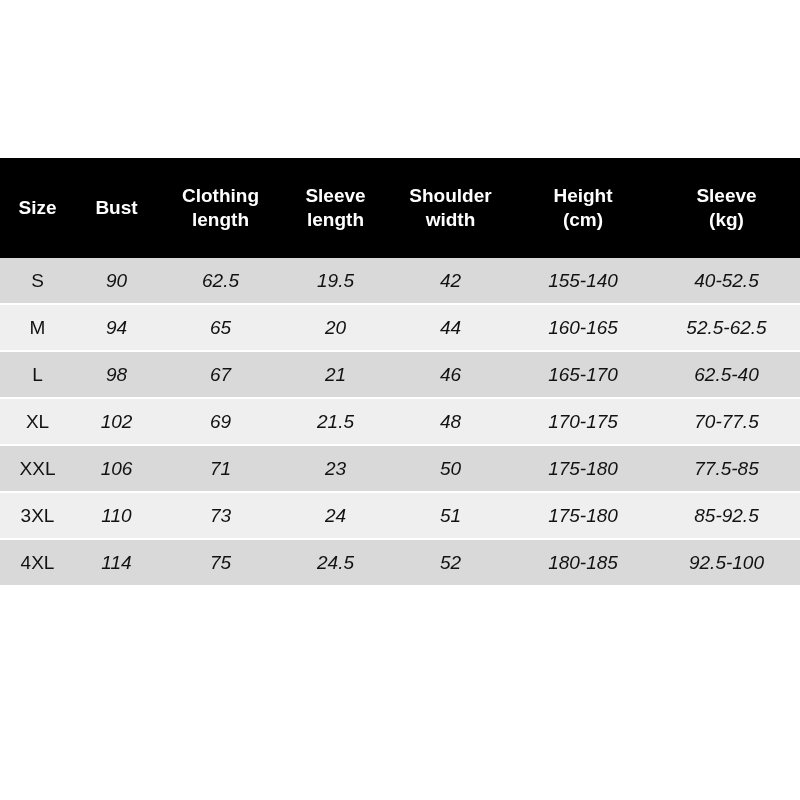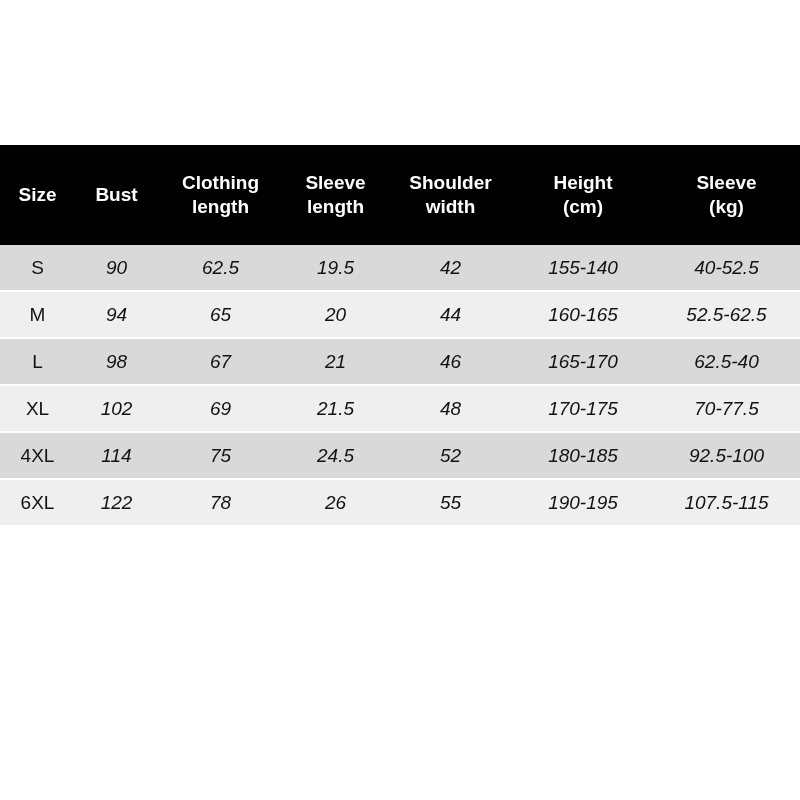--- a/index.html
+++ b/index.html
@@ -16,21 +16,21 @@
   .page {
     position: relative;
     width: 800px;
     height: 800px;
     background: #ffffff;
     overflow: hidden;
   }
   .table-wrap {
     position: absolute;
     left: 0;
-    top: 145px;
+    top: 158px;
     width: 800px;
   }
   table.size-chart {
     width: 800px;
     border-collapse: collapse;
     table-layout: fixed;
   }
   table.size-chart thead th {
     background: #000000;
     color: #ffffff;
@@ -156,33 +156,42 @@
         <tr>
           <td>XL</td>
           <td>102</td>
           <td>69</td>
           <td>21.5</td>
           <td>48</td>
           <td>170-175</td>
           <td>70-77.5</td>
         </tr>
         <tr>
+          <td>XXL</td>
+          <td>106</td>
+          <td>71</td>
+          <td>23</td>
+          <td>50</td>
+          <td>175-180</td>
+          <td>77.5-85</td>
+        </tr>
+        <tr>
+          <td>3XL</td>
+          <td>110</td>
+          <td>73</td>
+          <td>24</td>
+          <td>51</td>
+          <td>175-180</td>
+          <td>85-92.5</td>
+        </tr>
+        <tr>
           <td>4XL</td>
           <td>114</td>
           <td>75</td>
           <td>24.5</td>
           <td>52</td>
           <td>180-185</td>
           <td>92.5-100</td>
         </tr>
-        <tr>
-          <td>6XL</td>
-          <td>122</td>
-          <td>78</td>
-          <td>26</td>
-          <td>55</td>
-          <td>190-195</td>
-          <td>107.5-115</td>
-        </tr>
       </tbody>
     </table>
   </div>
 </div>
 
 </body></html>

